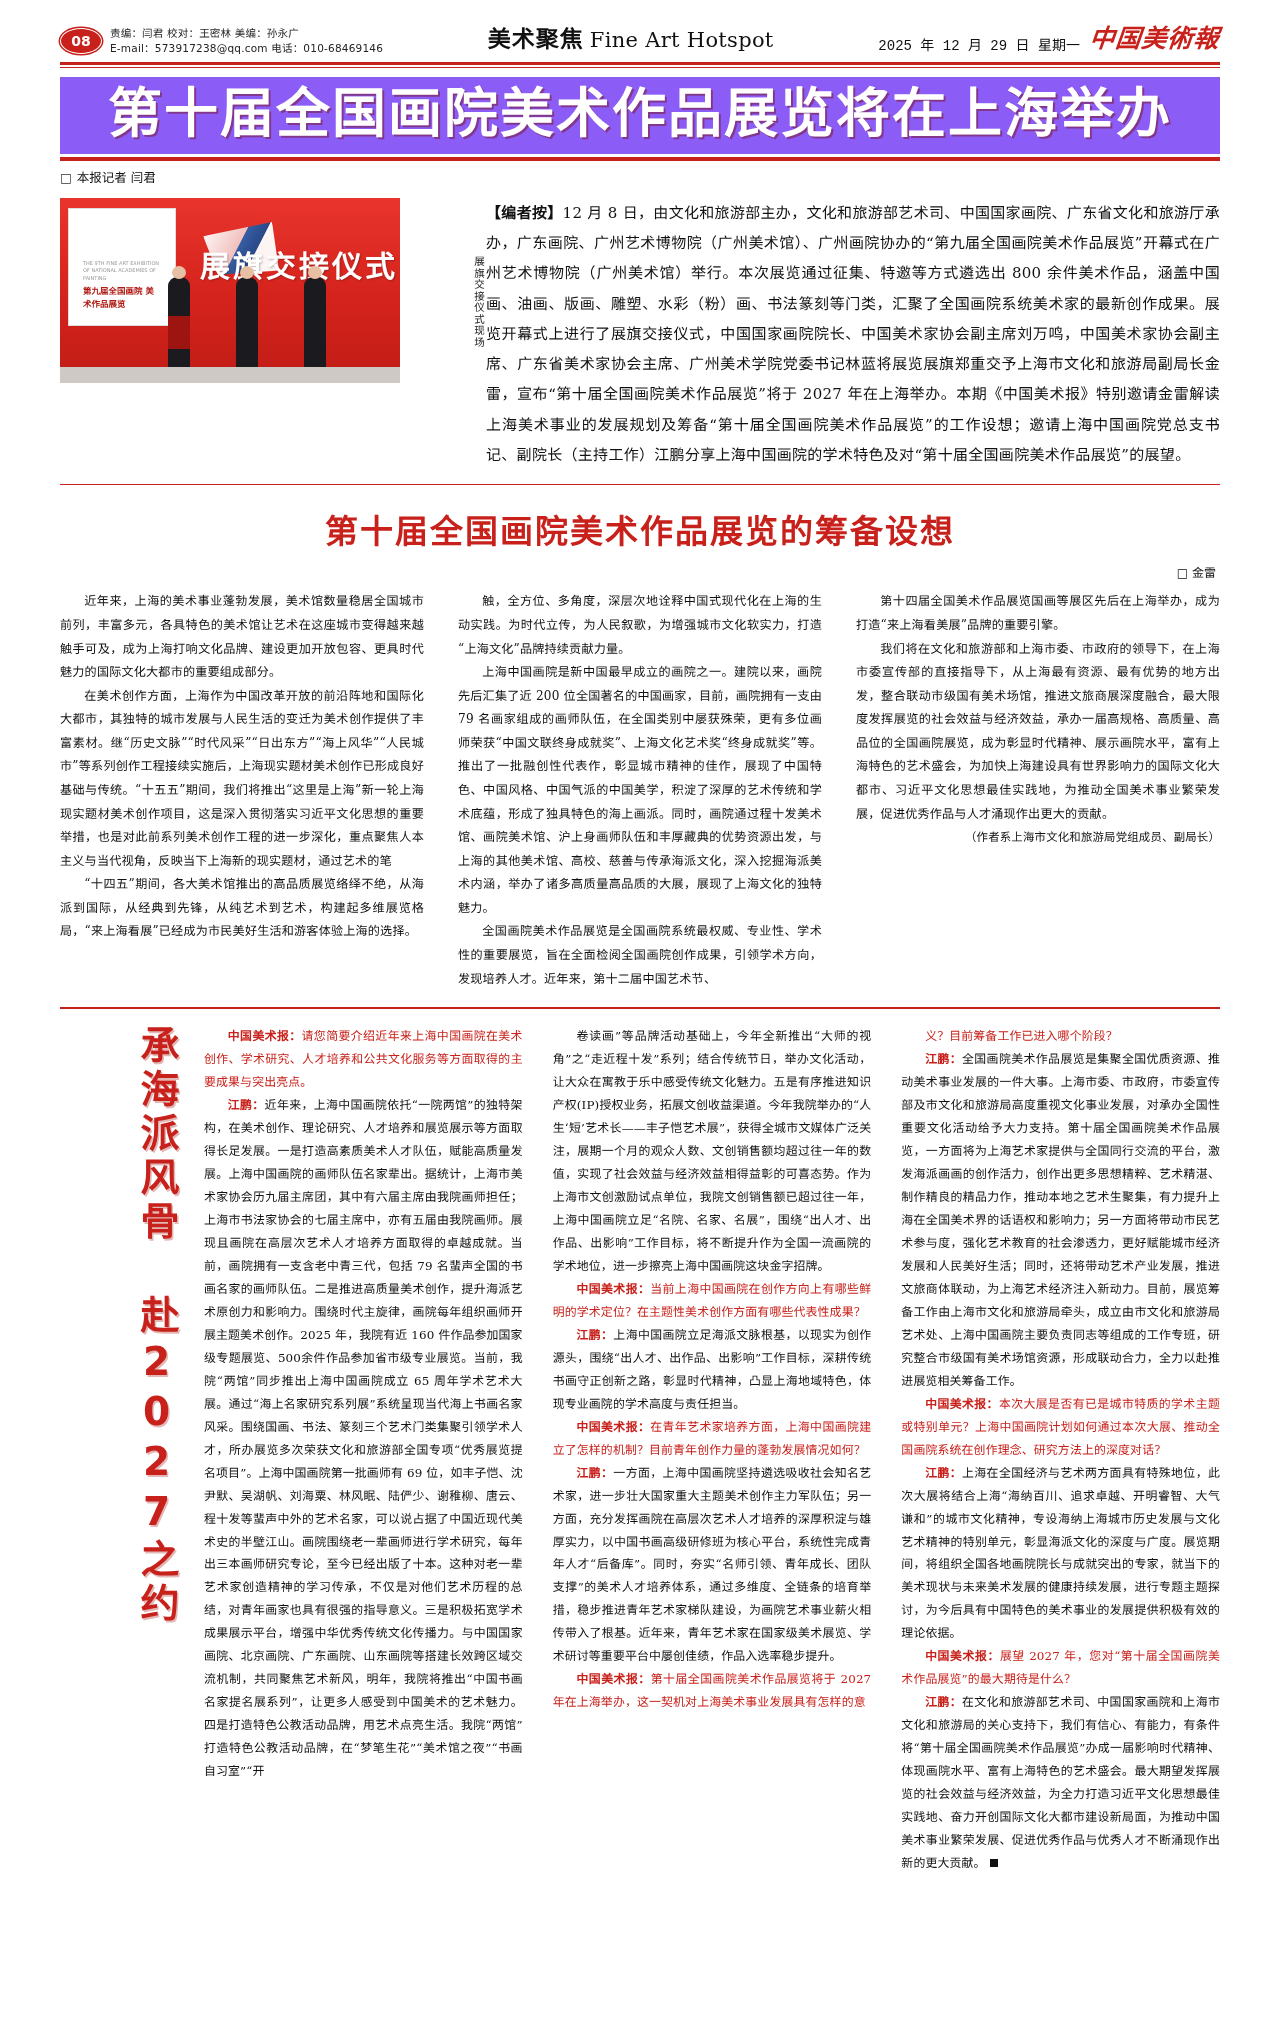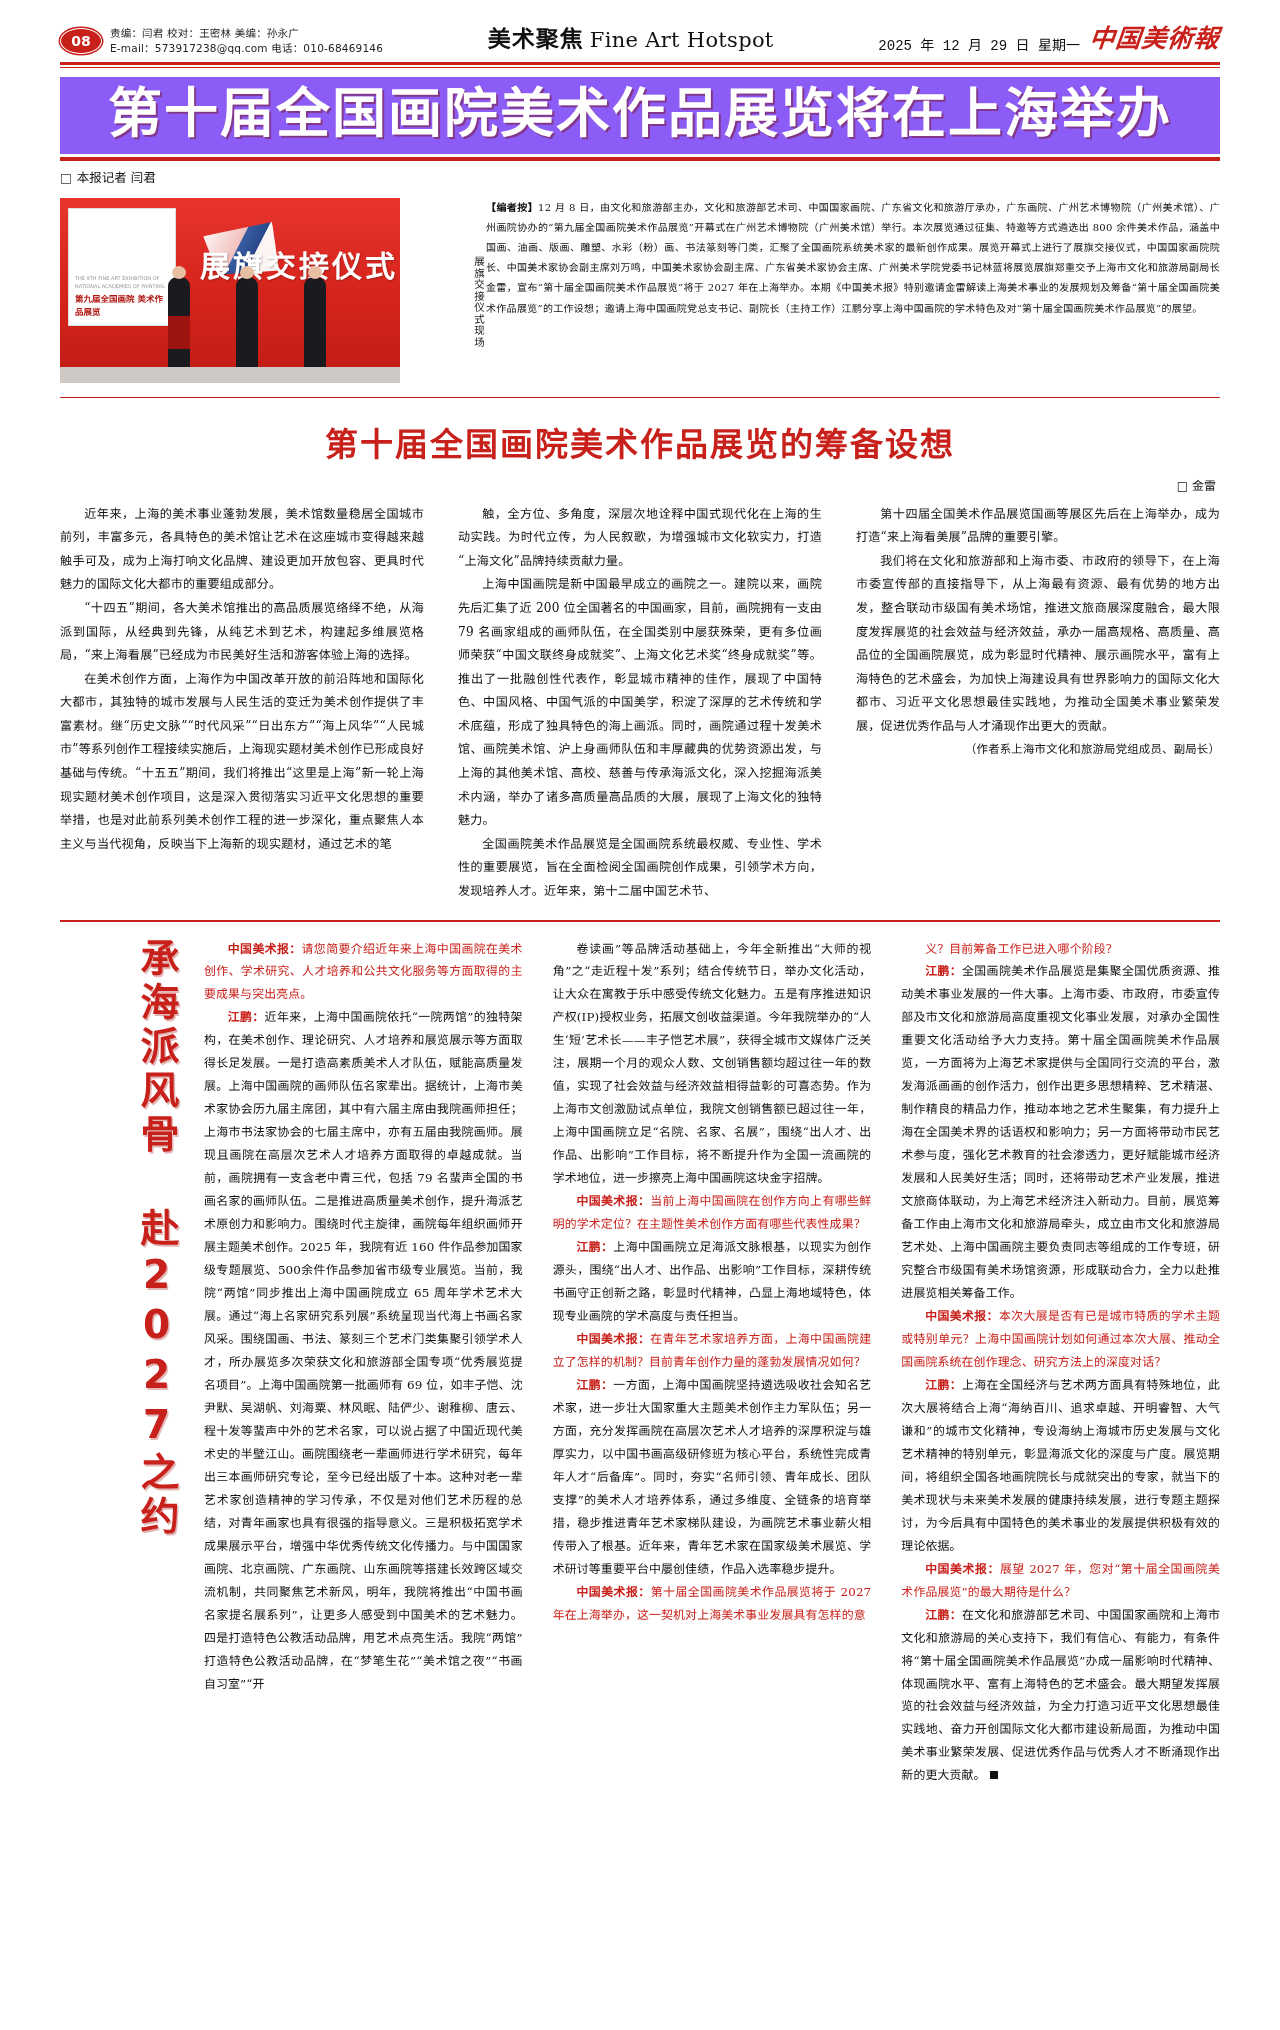--- a/index.html
+++ b/index.html
@@ -67,21 +67,21 @@
   .lead { display:flex; gap:14px; margin-top:12px; align-items:flex-start; }
   .photo-wrap { flex:0 0 340px; position:relative; }
   .photo {
     width:340px; height:185px; position:relative; overflow:hidden;
     background:linear-gradient(180deg,#e8342c 0%,#d4231c 55%,#c01c16 100%);
   }
   .photo .placard {
     position:absolute; left:8px; top:10px; width:108px; height:118px;
     background:#ffffff; border:1px solid #ddd;
     display:flex; flex-direction:column; justify-content:flex-end;
-    padding:6px; font-size:8px; color:#b01a14; line-height:1.5;
+    padding:14px; font-size:8px; color:#b01a14; line-height:1.5;
   }
   .photo .placard .pl-en { font-size:5px; color:#999; margin-bottom:3px; }
   .photo .placard .pl-cn { font-weight:bold; font-size:8.5px; }
   .photo .flagtxt {
     position:absolute; left:140px; top:44px;
     color:#fff; font-size:30px; font-weight:bold; letter-spacing:3px;
     font-family:"DejaVu Sans",sans-serif; text-shadow:1px 1px 2px rgba(0,0,0,.25);
   }
   .photo .flagpole {
     position:absolute; left:150px; top:26px; width:70px; height:56px;
@@ -94,21 +94,21 @@
   .photo .fig.red { background:linear-gradient(180deg,#1b1b1f 0 42%,#9e1410 42% 78%,#1b1b1f 78%); }
   .photo .fig::before { content:""; position:absolute; left:4px; top:-11px; width:14px; height:13px; background:#e7c0a4; border-radius:50%; }
   .photo .floor { position:absolute; left:0; right:0; bottom:0; height:16px; background:#cfc9c6; }
   .photo-cap {
     position:absolute; right:-86px; top:58px; width:78px;
     writing-mode:vertical-rl; text-orientation:upright;
     font-size:10.5px; line-height:1.5; color:#222; letter-spacing:1px;
     height:120px;
   }
   .editor-note {
-    flex:1 1 auto; font-size:10px; line-height:2.02; color:#111;
+    flex:1 1 auto; font-size:15px; line-height:2.02; color:#111;
     text-align:justify; font-family:"DejaVu Serif","Liberation Serif",serif;
     letter-spacing:.3px; padding-left:72px;
   }
   .editor-note b { font-weight:bold; }
 
   .thin-rule { height:1px; background:#c8201a; margin:14px 0 0; }
 
   
   .sub-headline {
     text-align:center; color:#c8201a; font-size:33px; font-weight:bold;
@@ -206,22 +206,22 @@
 
   <div class="sub-headline">第十届全国画院美术作品展览的筹备设想</div>
   <div class="sub-byline">
     <span>□</span>
     <span>金雷</span>
   </div>
 
   <div class="cols3">
     <div class="col">
       <p>近年来，上海的美术事业蓬勃发展，美术馆数量稳居全国城市前列，丰富多元，各具特色的美术馆让艺术在这座城市变得越来越触手可及，成为上海打响文化品牌、建设更加开放包容、更具时代魅力的国际文化大都市的重要组成部分。</p>
+      <p>在美术创作方面，上海作为中国改革开放的前沿阵地和国际化大都市，其独特的城市发展与人民生活的变迁为美术创作提供了丰富素材。继“历史文脉”“时代风采”“日出东方”“海上风华”“人民城市”等系列创作工程接续实施后，上海现实题材美术创作已形成良好基础与传统。“十五五”期间，我们将推出“这里是上海”新一轮上海现实题材美术创作项目，这是深入贯彻落实习近平文化思想的重要举措，也是对此前系列美术创作工程的进一步深化，重点聚焦人本主义与当代视角，反映当下上海新的现实题材，通过艺术的笔</p>
       <p>“十四五”期间，各大美术馆推出的高品质展览络绎不绝，从海派到国际，从经典到先锋，从纯艺术到艺术，构建起多维展览格局，“来上海看展”已经成为市民美好生活和游客体验上海的选择。</p>
-      <p>在美术创作方面，上海作为中国改革开放的前沿阵地和国际化大都市，其独特的城市发展与人民生活的变迁为美术创作提供了丰富素材。继“历史文脉”“时代风采”“日出东方”“海上风华”“人民城市”等系列创作工程接续实施后，上海现实题材美术创作已形成良好基础与传统。“十五五”期间，我们将推出“这里是上海”新一轮上海现实题材美术创作项目，这是深入贯彻落实习近平文化思想的重要举措，也是对此前系列美术创作工程的进一步深化，重点聚焦人本主义与当代视角，反映当下上海新的现实题材，通过艺术的笔</p>
     </div>
     <div class="col">
       <p>触，全方位、多角度，深层次地诠释中国式现代化在上海的生动实践。为时代立传，为人民叙歌，为增强城市文化软实力，打造“上海文化”品牌持续贡献力量。</p>
       <p>上海中国画院是新中国最早成立的画院之一。建院以来，画院先后汇集了近 200 位全国著名的中国画家，目前，画院拥有一支由 79 名画家组成的画师队伍，在全国类别中屡获殊荣，更有多位画师荣获“中国文联终身成就奖”、上海文化艺术奖“终身成就奖”等。推出了一批融创性代表作，彰显城市精神的佳作，展现了中国特色、中国风格、中国气派的中国美学，积淀了深厚的艺术传统和学术底蕴，形成了独具特色的海上画派。同时，画院通过程十发美术馆、画院美术馆、沪上身画师队伍和丰厚藏典的优势资源出发，与上海的其他美术馆、高校、慈善与传承海派文化，深入挖掘海派美术内涵，举办了诸多高质量高品质的大展，展现了上海文化的独特魅力。</p>
       <p>全国画院美术作品展览是全国画院系统最权威、专业性、学术性的重要展览，旨在全面检阅全国画院创作成果，引领学术方向，发现培养人才。近年来，第十二届中国艺术节、</p>
     </div>
     <div class="col">
       <p>第十四届全国美术作品展览国画等展区先后在上海举办，成为打造“来上海看美展”品牌的重要引擎。</p>
       <p>我们将在文化和旅游部和上海市委、市政府的领导下，在上海市委宣传部的直接指导下，从上海最有资源、最有优势的地方出发，整合联动市级国有美术场馆，推进文旅商展深度融合，最大限度发挥展览的社会效益与经济效益，承办一届高规格、高质量、高品位的全国画院展览，成为彰显时代精神、展示画院水平，富有上海特色的艺术盛会，为加快上海建设具有世界影响力的国际文化大都市、习近平文化思想最佳实践地，为推动全国美术事业繁荣发展，促进优秀作品与人才涌现作出更大的贡献。</p>
       <p class="sig">（作者系上海市文化和旅游局党组成员、副局长）</p>

